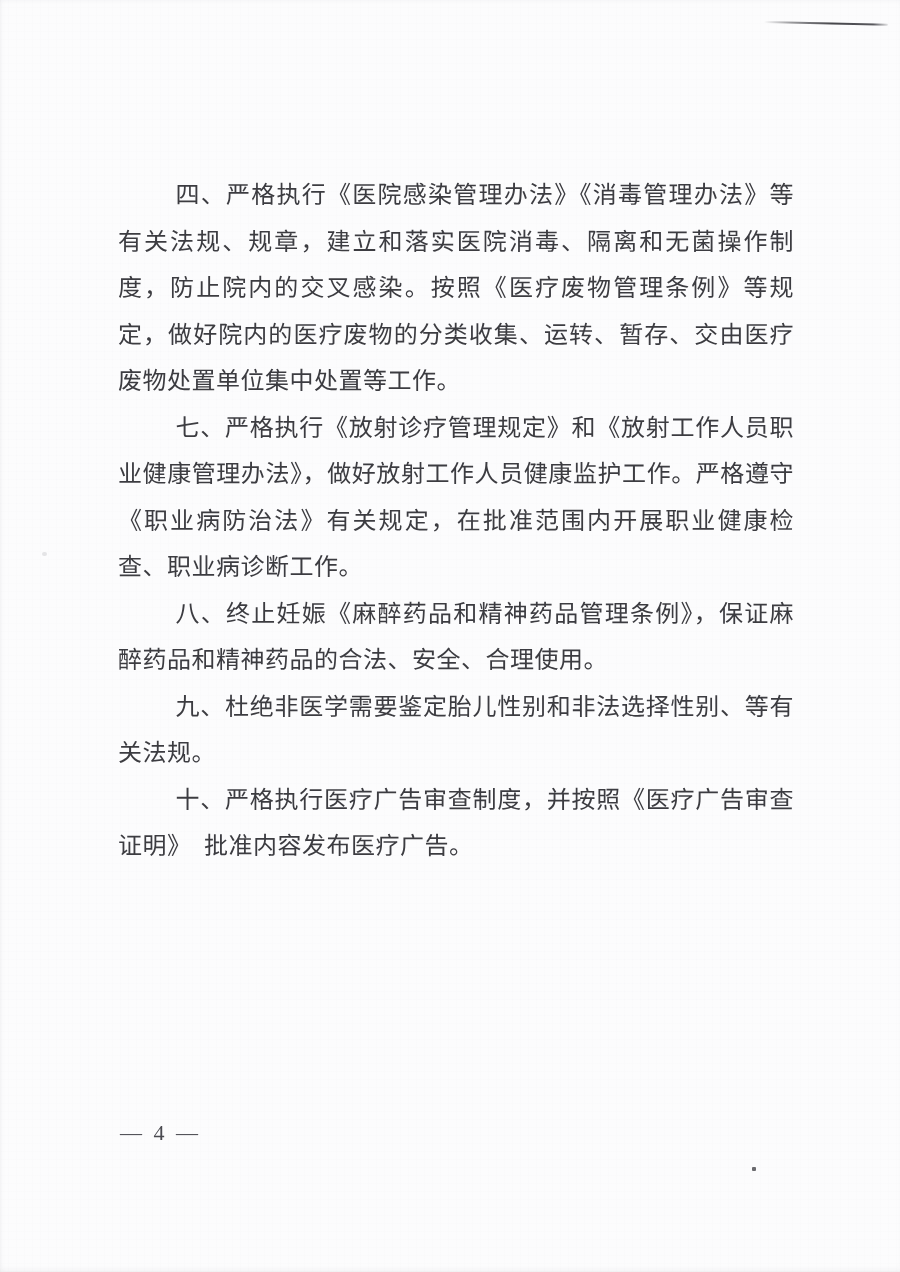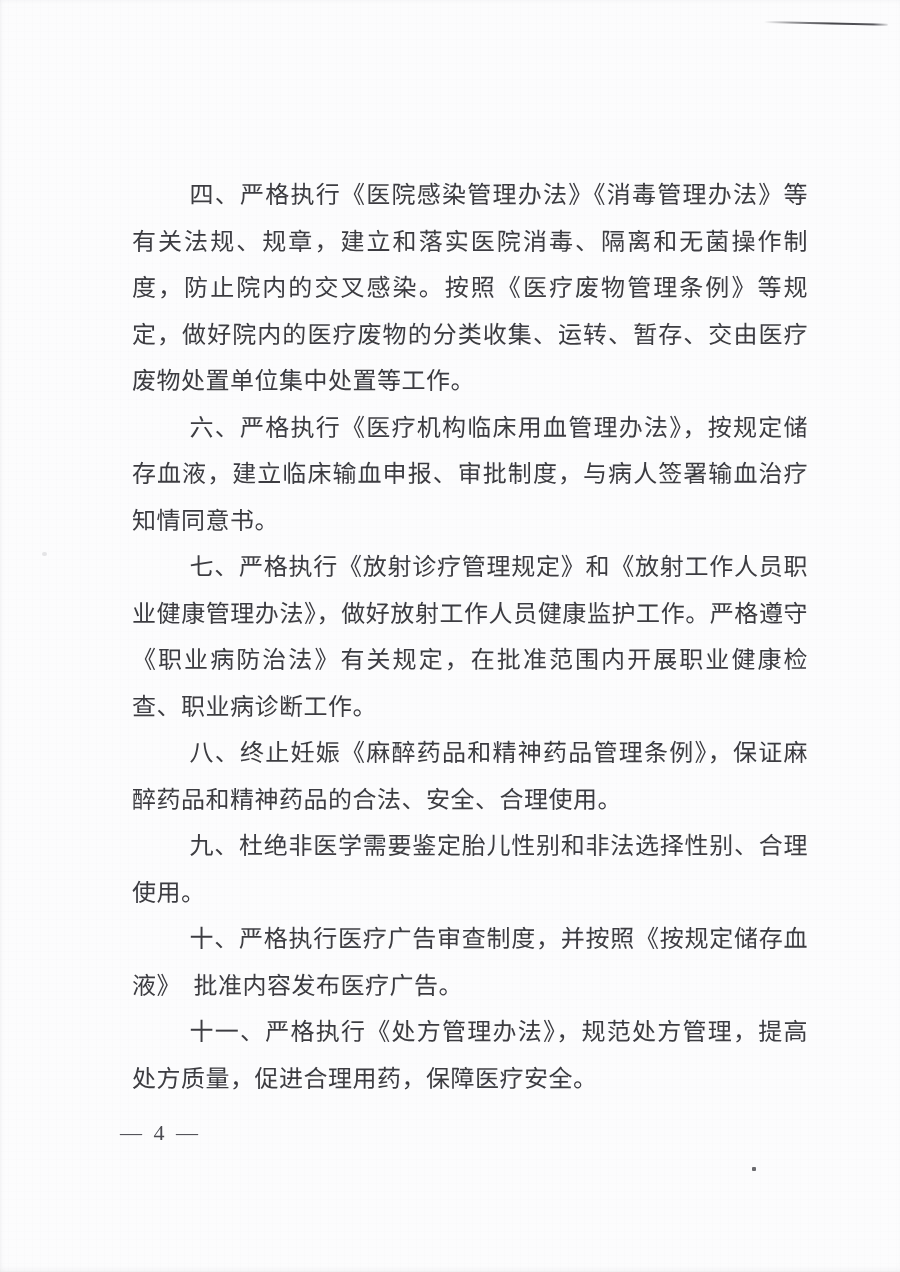--- a/index.html
+++ b/index.html
@@ -41,21 +41,21 @@
       rgba(90,90,95,0) 0%,
       rgba(75,75,80,0.55) 22%,
       rgba(55,55,60,0.92) 55%,
       rgba(60,60,66,0.85) 88%,
       rgba(90,90,95,0.15) 100%);
     border-radius: 1px;
   }
   
   .body-text {
     position: absolute;
-    left: 132px;
+    left: 118px;
     top: 172px;
     width: 676px;
     color: #3c3c41;
     font-size: 24px;
     line-height: 46.5px;
     text-align: justify;
     text-justify: inter-ideograph;
     letter-spacing: 0.5px;
   }
   .body-text p {
@@ -94,25 +94,23 @@
 </head>
 <body>
 
 <div class="page" lang="zh-CN">
 
   <div class="scan-line"></div>
   <div class="scan-smudge"></div>
 
   <main class="body-text">
     <p>四、严格执行《医院感染管理办法》《消毒管理办法》等有关法规、规章，建立和落实医院消毒、隔离和无菌操作制度，防止院内的交叉感染。按照《医疗废物管理条例》等规定，做好院内的医疗废物的分类收集、运转、暂存、交由医疗废物处置单位集中处置等工作。</p>
-    <p>六、严格执行《医疗机构临床用血管理办法》，按规定储存血液，建立临床输血申报、审批制度，与病人签署输血治疗知情同意书。</p>
     <p>七、严格执行《放射诊疗管理规定》和《放射工作人员职业健康管理办法》，做好放射工作人员健康监护工作。严格遵守《职业病防治法》有关规定，在批准范围内开展职业健康检查、职业病诊断工作。</p>
     <p>八、终止妊娠《麻醉药品和精神药品管理条例》，保证麻醉药品和精神药品的合法、安全、合理使用。</p>
-    <p>九、杜绝非医学需要鉴定胎儿性别和非法选择性别、合理使用。</p>
-    <p>十、严格执行医疗广告审查制度，并按照《按规定储存血液》　批准内容发布医疗广告。</p>
-    <p>十一、严格执行《处方管理办法》，规范处方管理，提高处方质量，促进合理用药，保障医疗安全。</p>
+    <p>九、杜绝非医学需要鉴定胎儿性别和非法选择性别、等有关法规。</p>
+    <p>十、严格执行医疗广告审查制度，并按照《医疗广告审查证明》　批准内容发布医疗广告。</p>
   </main>
 
   <div class="page-number">— 4 —</div>
 
   <div class="scan-speck"></div>
 
 </div>
 
 </body></html>

